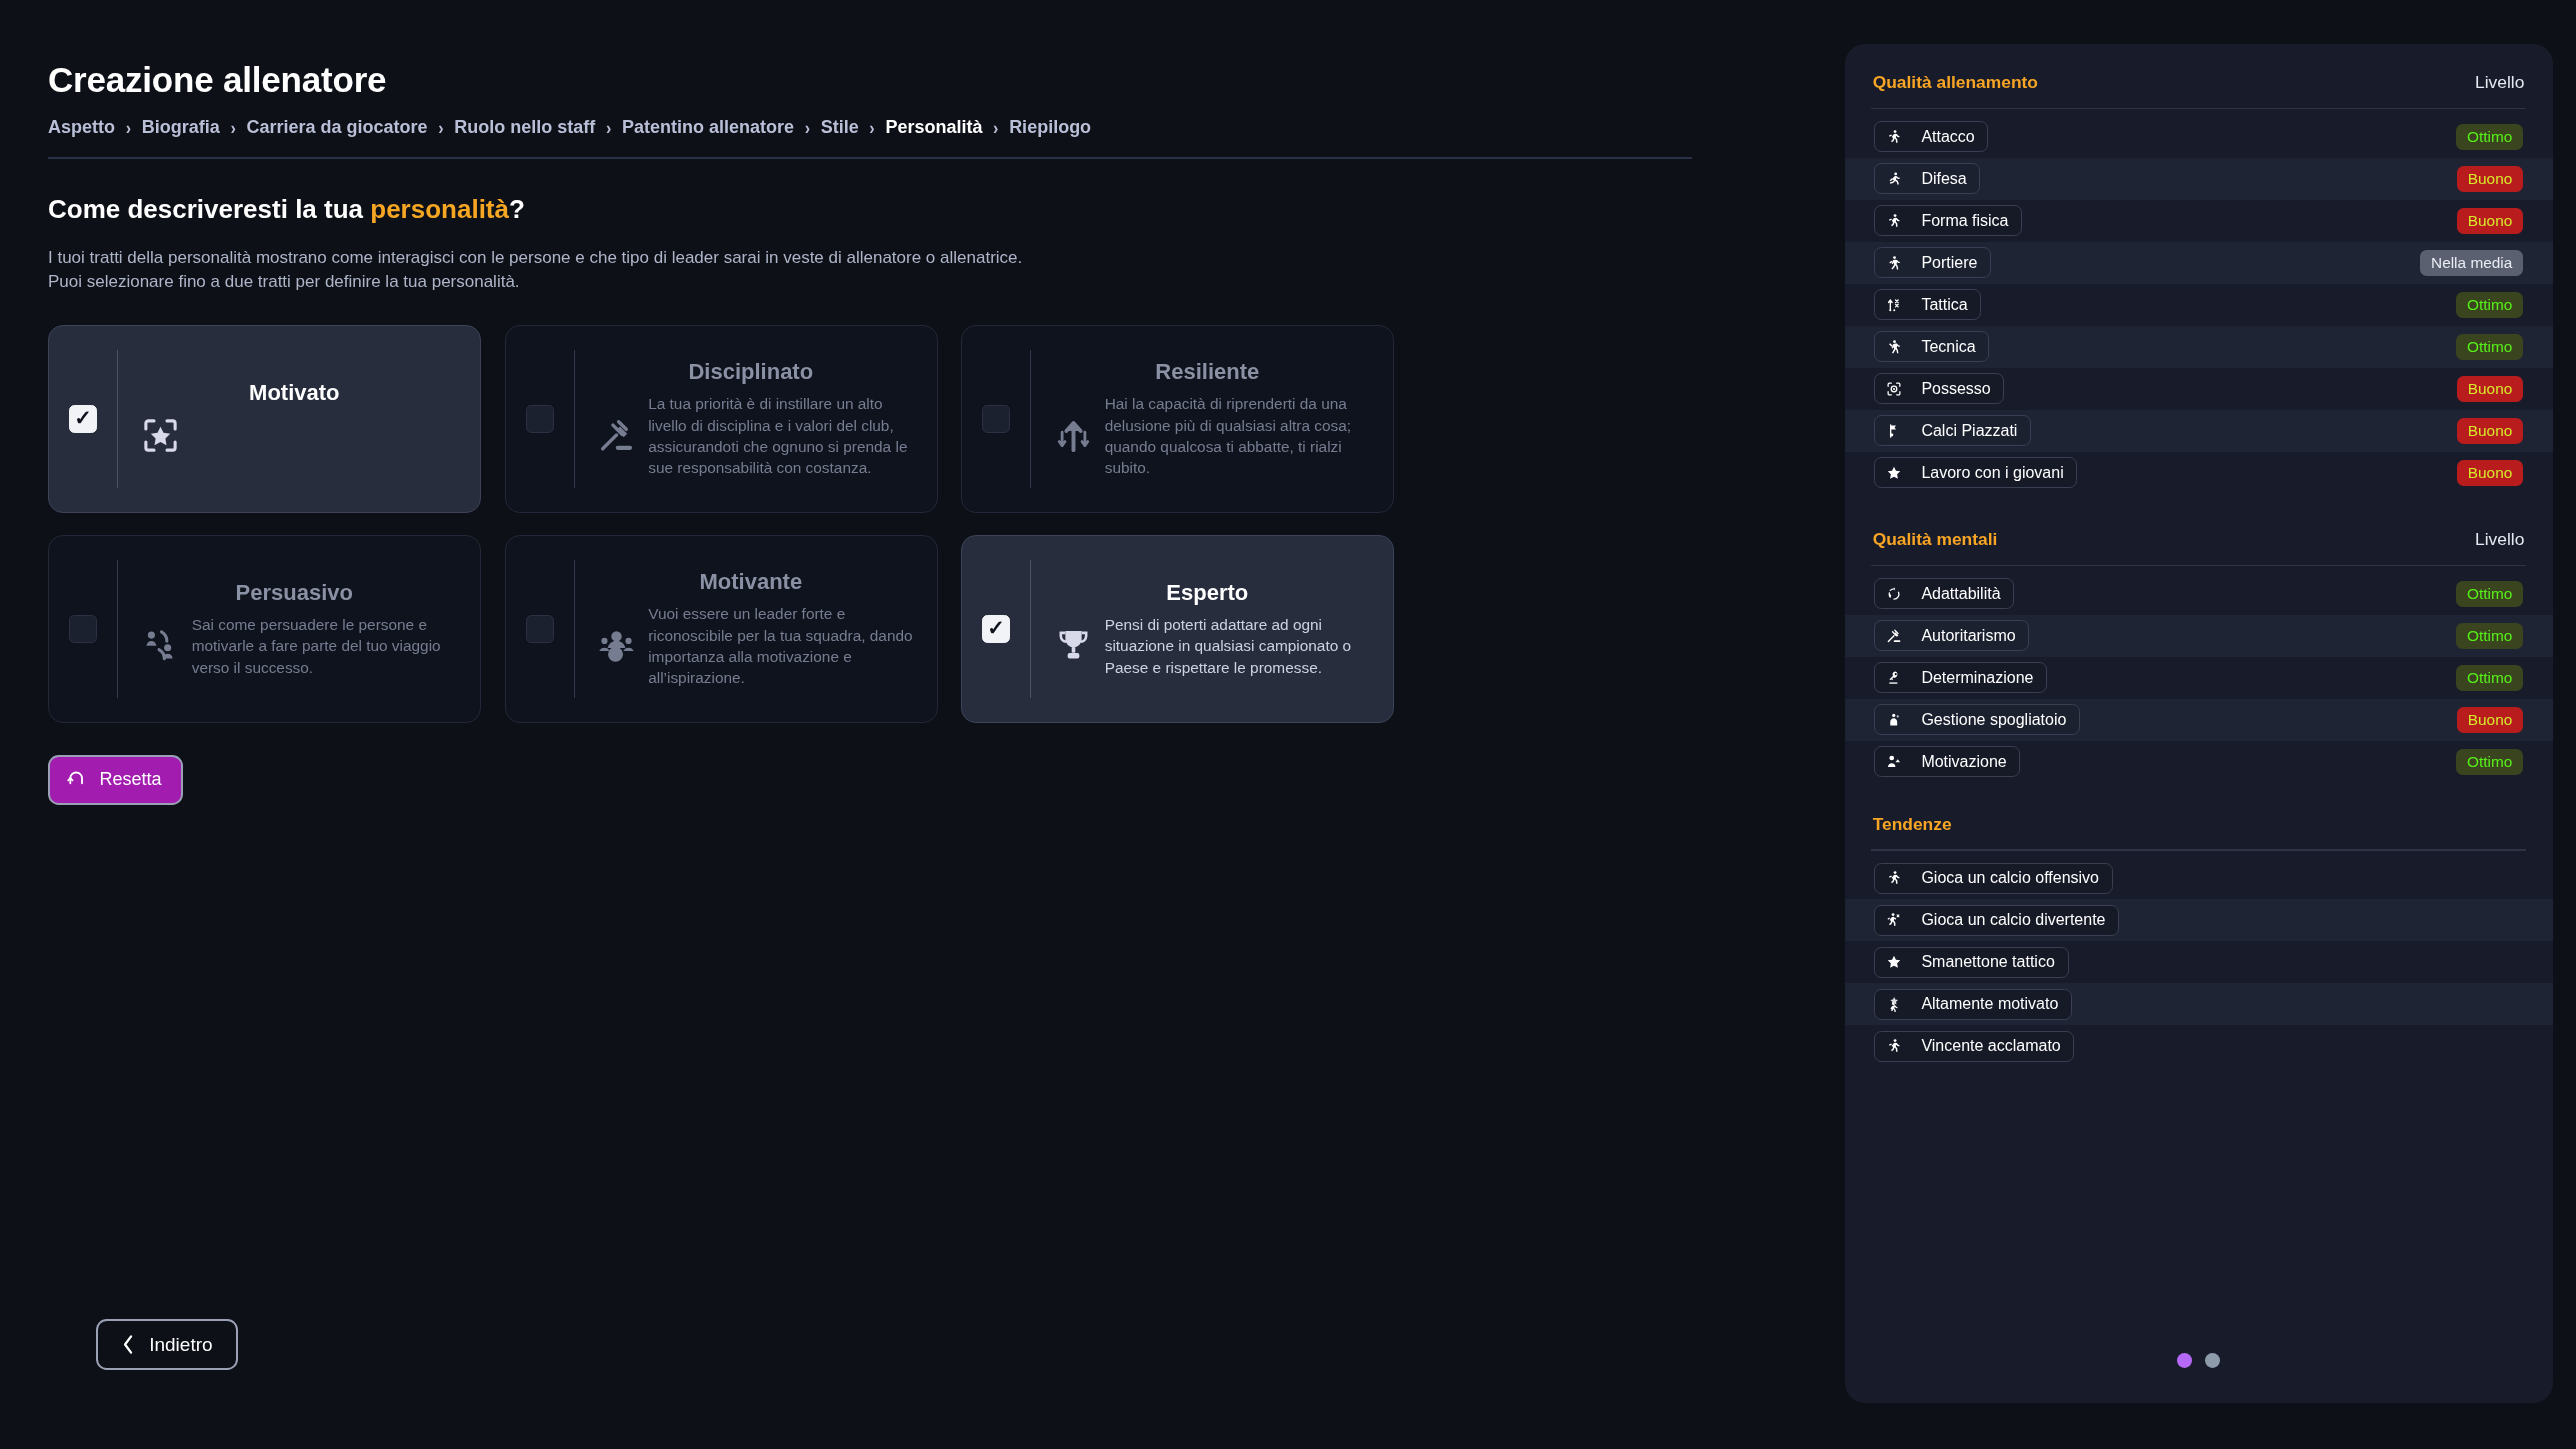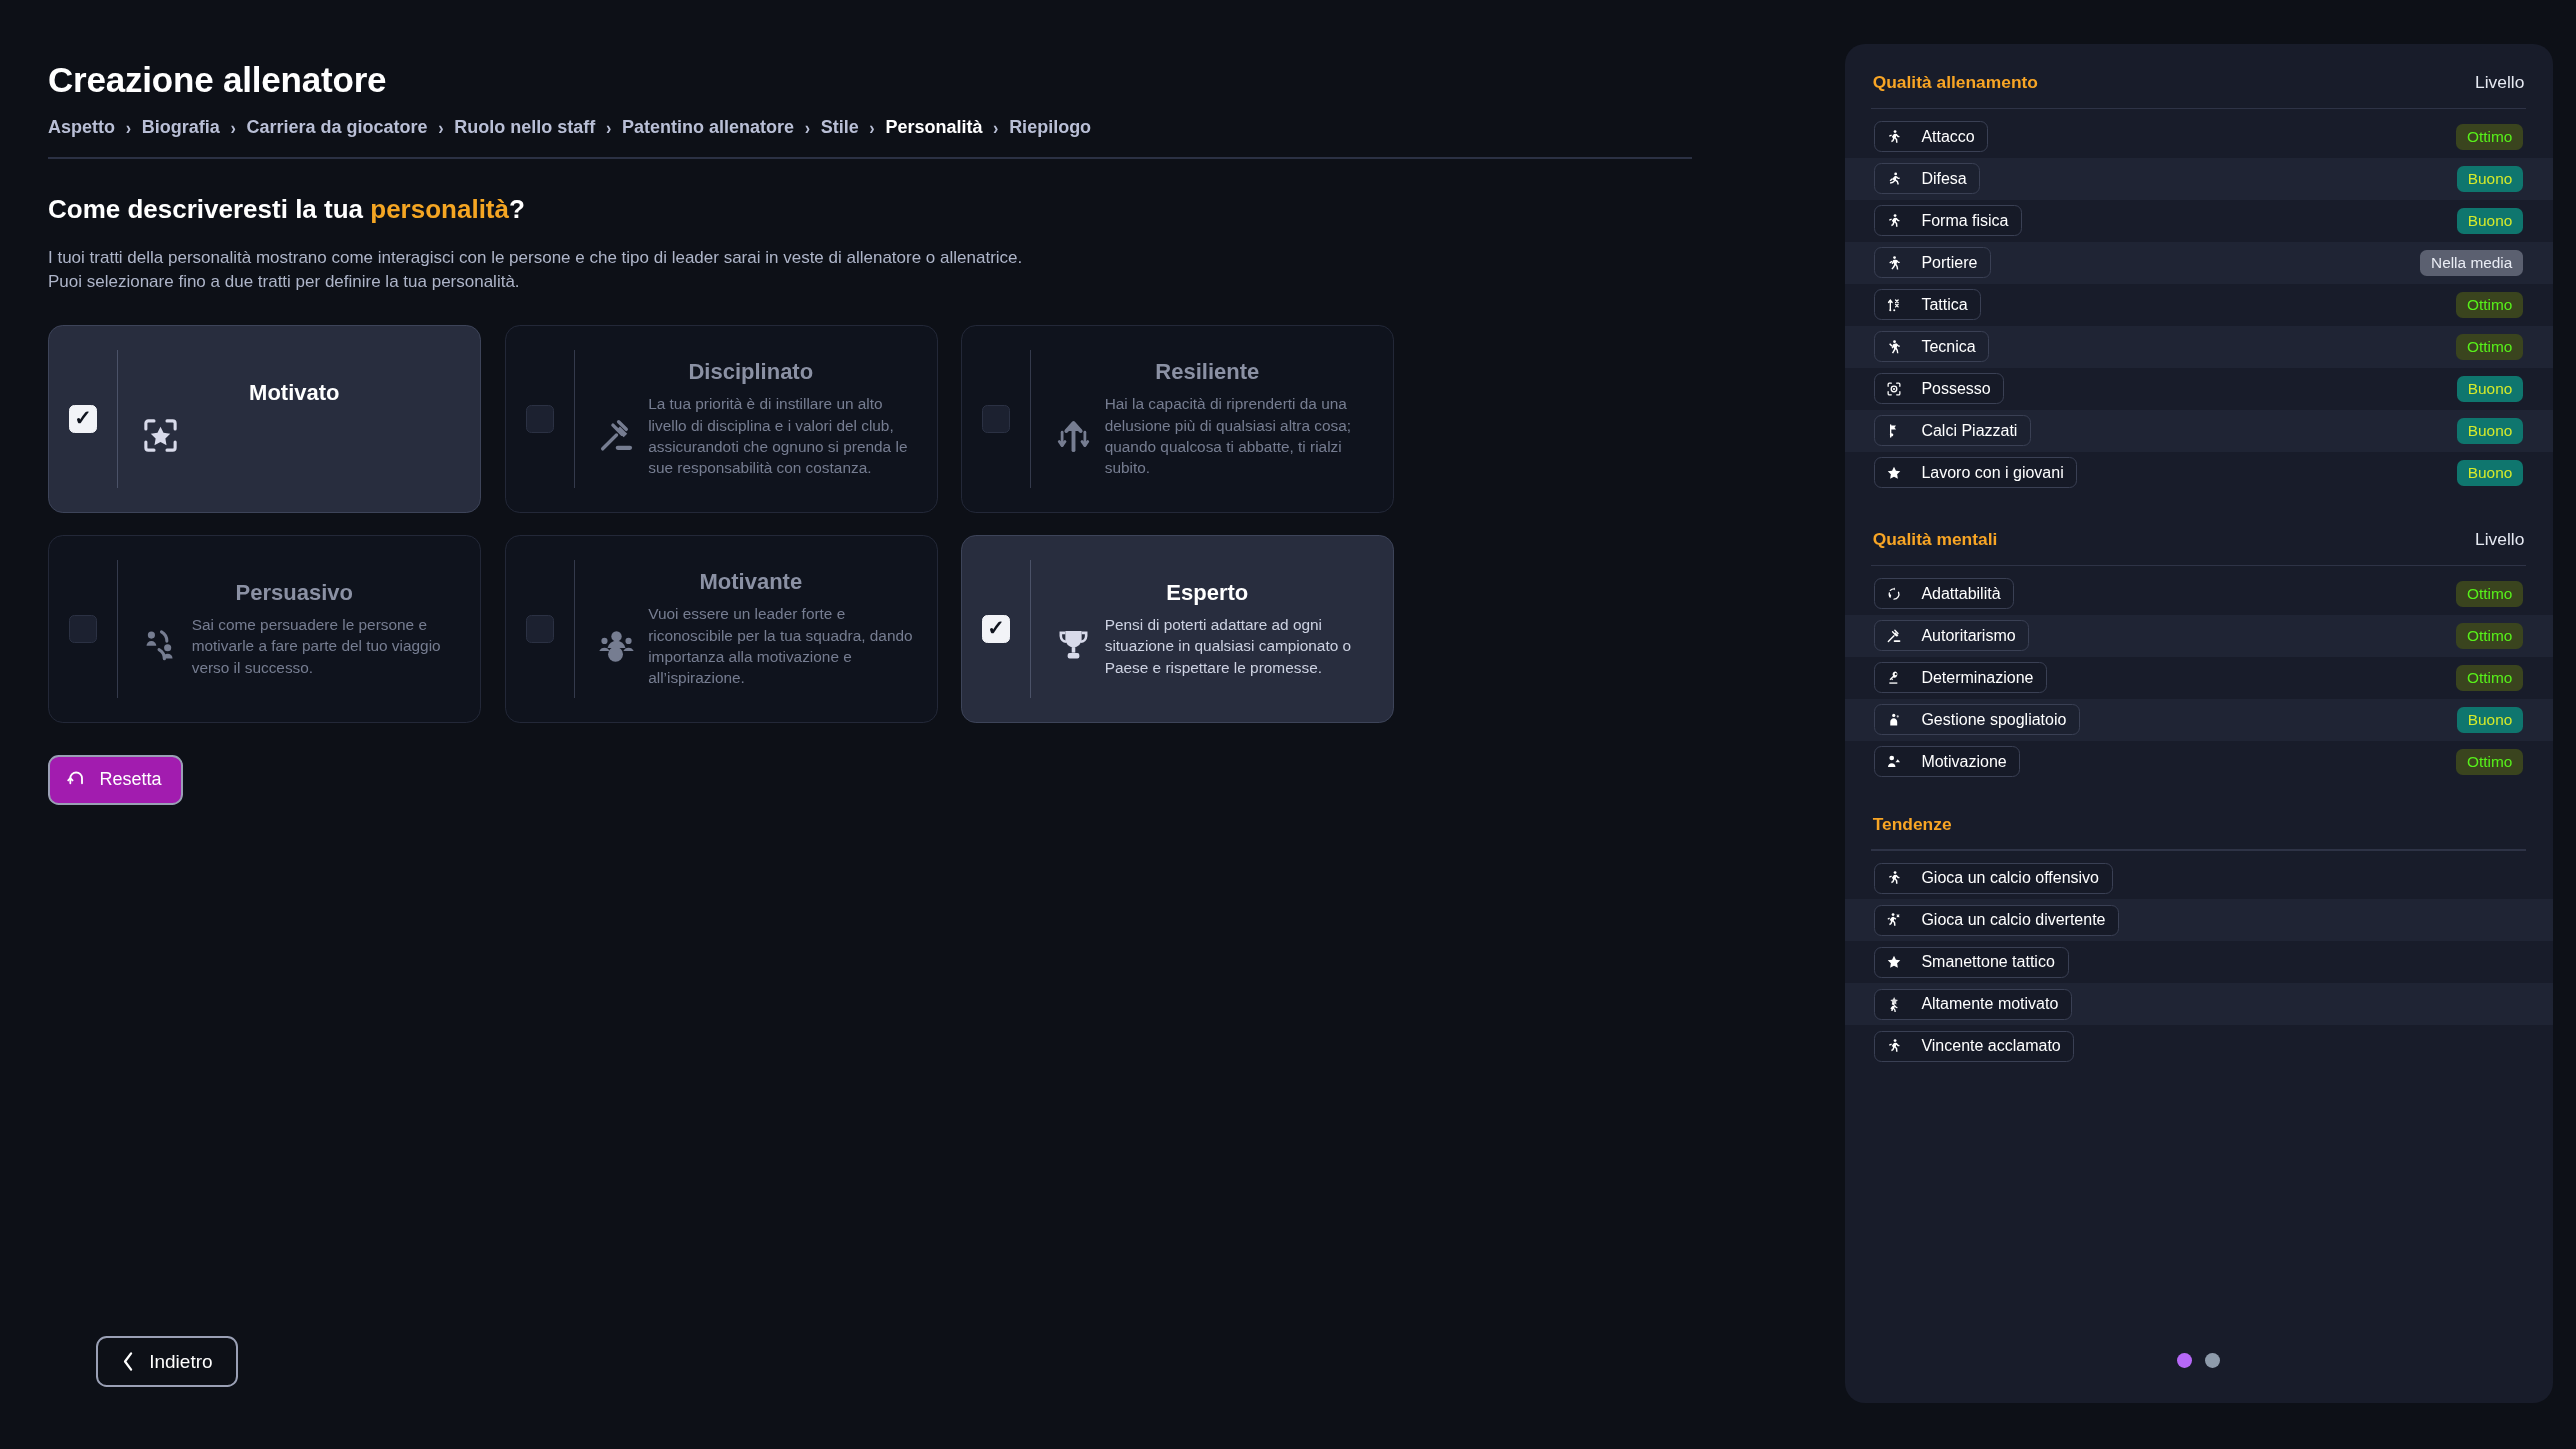--- a/index.html
+++ b/index.html
@@ -162,21 +162,21 @@
     background: #a21caf;
     color: #ffffff;
     font-size: 18px;
     cursor: pointer;
   }
   .reset-btn svg { width: 20px; height: 20px; }
 
   
   .bottom-left {
     position: absolute;
-    left: 96px; bottom: 62px;
+    left: 96px; bottom: 79px;
   }
   .nav-btn {
     display: inline-flex;
     align-items: center;
     gap: 13.4px;
     height: 51px;
     padding: 0 23px;
     border-radius: 10.7px;
     border: 2px solid #9aa0b5;
     background: #0d1017;
@@ -287,21 +287,21 @@
   .q-chip .gi svg { width: 16px; height: 16px; display: block; }
   .badge {
     font-size: 15.4px;
     border-radius: 6.7px;
     padding: 4px 10.7px;
     white-space: nowrap;
     min-width: 64px;
     text-align: center;
   }
   .badge.ottimo { color: #57f01a; background: #3a441e; }
-  .badge.buono  { color: #d6ea2a; background: #0f766e; }
+  .badge.buono  { color: #d6ea2a; background: #b91c1c; }
   .badge.media  { color: #e9ecf4; background: #5b6070; }
 
   .sec-gap { height: 35px; }
   .sec-gap-sm { height: 31px; }
 
   .t-row {
     display: flex;
     align-items: center;
     height: 42px;
     margin: 0 -25.5px;

